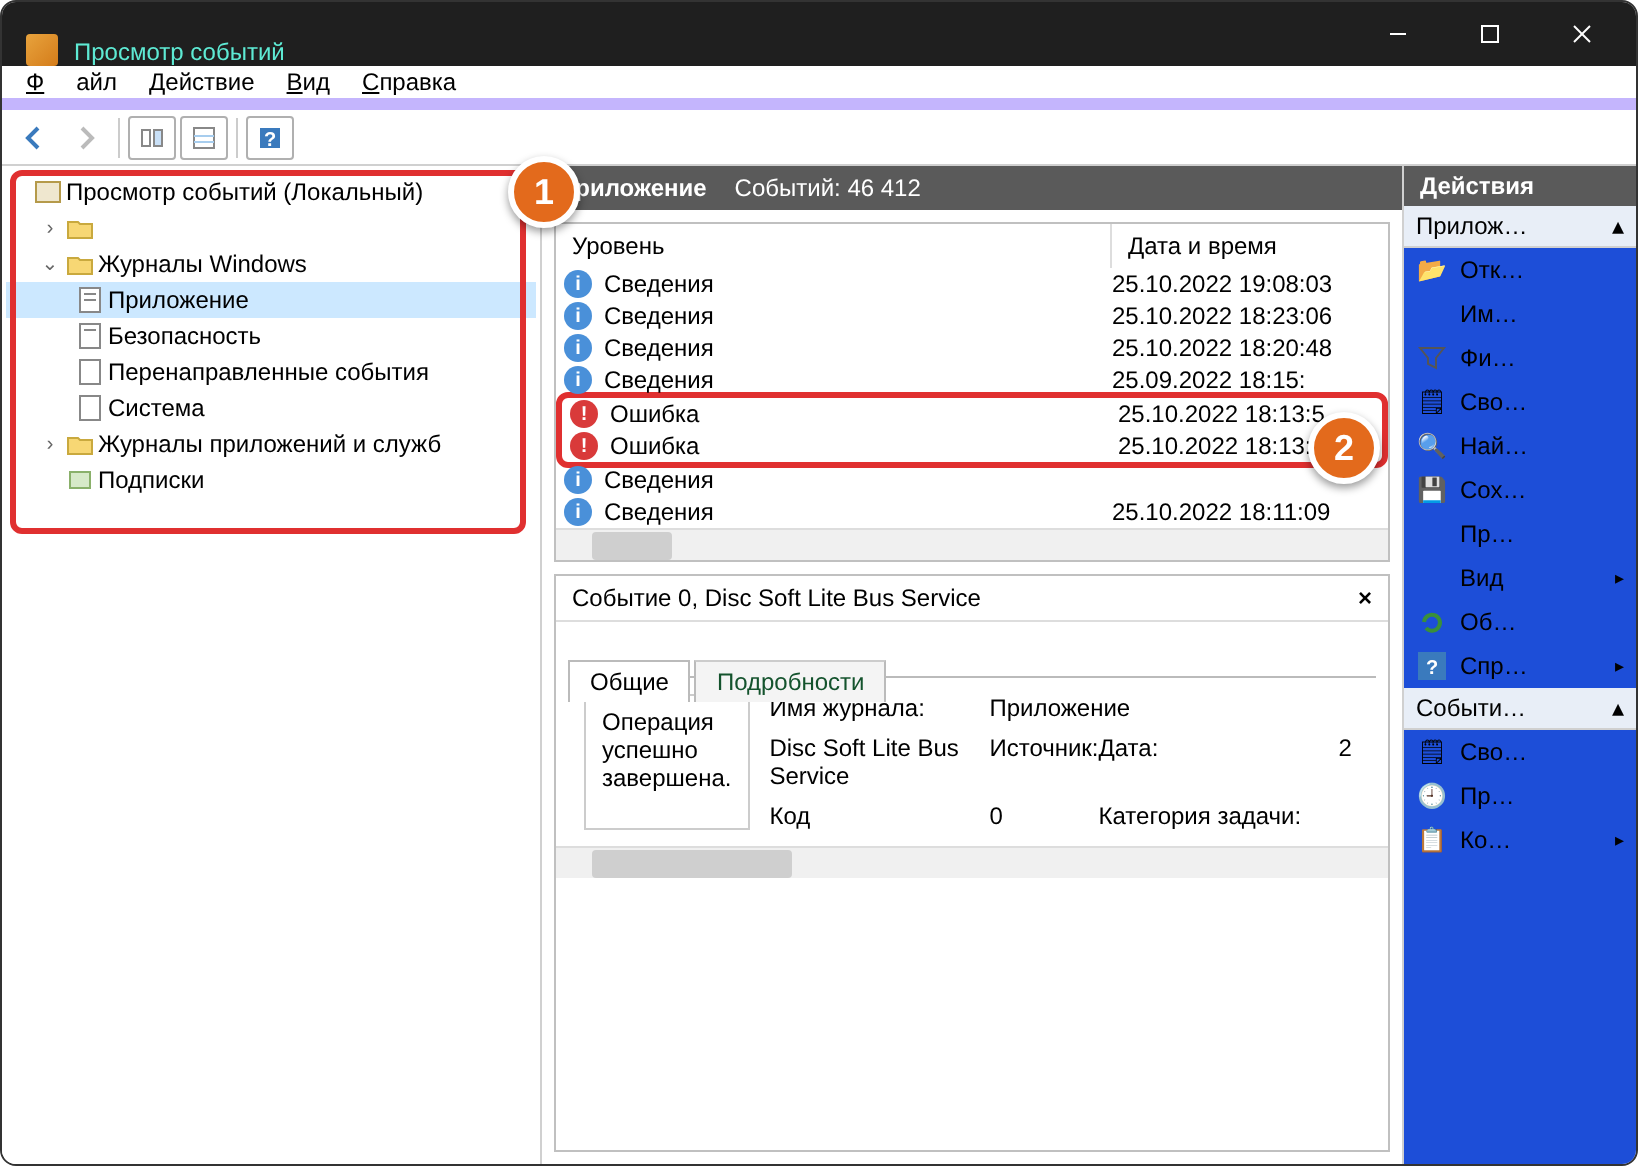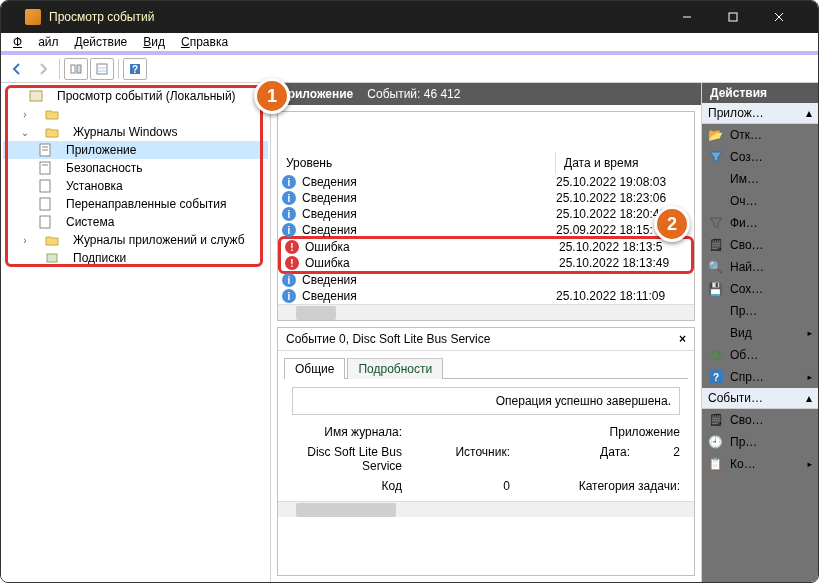--- a/index.html
+++ b/index.html
@@ -1,73 +1,73 @@
 <!DOCTYPE html>
 <html><head>
 <meta charset="utf-8">
 <style>
 * { box-sizing: border-box; margin: 0; padding: 0; font-family: 'Segoe UI', Tahoma, sans-serif; }
 body { background: #fff; width: 819px; height: 583px; overflow: hidden; position: relative; }
 
 .window { width: 819px; height: 583px; border: 1px solid #333; border-radius: 8px; overflow: hidden; display: flex; flex-direction: column; background: #fff; }
 
-.titlebar { background: #1f1f1f; color: #fef9c3; height: 32px; display: flex; align-items: center; padding: 0 16px; }
+.titlebar { background: #1f1f1f; color: #5eead4; height: 32px; display: flex; align-items: flex-end; padding: 0 4px; }
 .titlebar .app-icon { width: 16px; height: 16px; margin: 0 8px; background: linear-gradient(135deg,#e8a33d,#d47c1a); border-radius:2px; }
 .titlebar .title { font-size: 12px; flex: 1; }
 .titlebar .win-btn { width: 46px; height: 32px; display:flex; align-items:center; justify-content:center; color:#fff; font-size:10px; }
 .titlebar .win-btn svg { width:10px; height:10px; stroke:#fff; }
 
-.menubar { height: 22px; display:flex; align-items:center; padding: 0 4px; font-size:12px; background:#fff; border-bottom:4px solid #c4b5fd;}
+.menubar { height: 22px; display:flex; align-items:center; padding: 0 4px; font-size:12px; background:#fff; border-bottom:6px solid #c4b5fd;}
 .menubar span { padding: 2px 8px; }
 .menubar span u { text-decoration: underline; }
 
 .toolbar { height: 28px; display:flex; align-items:center; padding:2px 4px; gap:2px; background:#fff; border-bottom:1px solid #d0d0d0;}
 .tool-btn { width:24px; height:22px; border:1px solid transparent; display:flex; align-items:center; justify-content:center; border-radius:2px; }
 .tool-btn.bordered { border-color:#b0b0b0; }
 .tool-sep { width:1px; height:20px; background:#ccc; margin:0 2px;}
 
 .body { flex:1; display:flex; overflow:hidden; }
 
 .tree { width: 270px; border-right:1px solid #d0d0d0; padding:4px 2px; font-size:12px; position:relative; background:#fff; }
-.tree-line { display:flex; align-items:center; height:18px; padding:1px 0; gap:13px; white-space:nowrap;}
+.tree-line { display:flex; align-items:center; height:18px; padding:1px 0; gap:1px; white-space:nowrap;}
 .tree-line .exp { width:12px; font-size:10px; text-align:center; color:#666;}
 .tree-line .ticon { width:16px; height:16px; display:inline-flex; align-items:center; justify-content:center;}
 .tree-line.selected { background:#cce8ff; }
 .ind-1 { padding-left: 16px; }
 .ind-2 { padding-left: 34px; }
 .tree-highlight { position:absolute; border:3px solid #e03030; border-radius:6px; top:2px; left:4px; width:258px; height:182px; pointer-events:none;}
 
 .center { flex:1; display:flex; flex-direction:column; overflow:hidden; border-right:1px solid #d0d0d0;}
 .center-header { background:#5a5a5a; color:#fff; font-size:12px; height:22px; display:flex; align-items:center; padding:0 8px;}
 .center-header .hname { font-weight:bold; margin-right:14px;}
 .events-box { margin:6px; border:1px solid #c0c0c0; background:#fff; display:flex; flex-direction:column; }
 .events-head { display:flex; font-size:12px; }
-.events-head .col { padding:4px 8px; border-right:1px solid #ddd;margin-top:40px; }
+.events-head .col { padding:4px 8px; border-right:1px solid #ddd; }
 .events-body { font-size:12px; }
 .ev-row { display:flex; padding:1px 0;}
 .ev-row .c-icon { width:22px; display:flex; align-items:center; justify-content:center;}
 .ev-row .c-level { width:256px; padding-left:2px;}
 .ev-row .c-date { flex:1; }
 .err-frame { border:3px solid #e03030; border-radius:6px; padding:0 0; margin:-2px 0;}
 .info-icon { width:14px; height:14px; border-radius:50%; background:#4a90d9; color:#fff; font-size:10px; font-weight:bold; display:flex; align-items:center; justify-content:center;}
 .err-icon { width:14px; height:14px; border-radius:50%; background:#d93a3a; color:#fff; font-size:10px; font-weight:bold; display:flex; align-items:center; justify-content:center;}
 .hscroll { height:16px; background:#f0f0f0; border-top:1px solid #ddd; position:relative;}
 .hscroll .thumb { position:absolute; height:14px; top:1px; background:#cfcfcf; border-radius:2px;}
 
 .detail-box { margin:0 6px 6px 6px; border:1px solid #c0c0c0; background:#fff; flex:1; display:flex; flex-direction:column; font-size:12px; min-height:0;}
 .detail-title { padding:4px 8px; display:flex; justify-content:space-between; border-bottom:1px solid #ddd;}
 .tabs { padding:6px 6px 0 6px;}
 .tabrow { display:flex; border-bottom:1px solid #bbb;}
-.tab { padding:3px 10px; border:1px solid #bbb; border-bottom:none; background:#fff; margin-right:2px; font-size:12px; position:relative; top:1px;}
+.tab { padding:3px 10px; border:1px solid #bbb; border-bottom:none; background:#fff; margin-right:2px; font-size:12px; position:relative; top:13px;}
 .tab.inactive { background:#f4f4f4; color:#14532d; border-top-color:#ccc;}
-.detail-body { padding:8px 14px; display:flex; flex-direction:column; gap:10px; overflow:hidden;text-align:right;}
+.detail-body { padding:8px 14px; display:flex; flex-direction:row; gap:10px; overflow:hidden;}
 .detail-msg { border:1px solid #ccc; padding:6px 8px; }
 .detail-grid { display:grid; grid-template-columns: 110px 1fr 120px 50px; row-gap:6px; font-size:12px;}
 
-.actions { width:116px; background:#737373; display:flex; flex-direction:column; font-size:12px;}
+.actions { width:116px; background:#1d4ed8; display:flex; flex-direction:column; font-size:12px;}
 .actions-title { background:#5a5a5a; color:#fff; padding:3px 8px; font-size:12px; font-weight:bold;}
 .action-group-title { background:#e8eef7; padding:3px 6px; display:flex; justify-content:space-between; align-items:center; border-bottom:1px solid #d0d0d0;}
 .action-item { display:flex; align-items:center; gap:6px; padding:3px 6px; }
 .action-item .ai-icon { width:16px; height:16px; display:flex; align-items:center; justify-content:center;}
 .action-item .chev { margin-left:auto; font-size:9px;}
 
 .marker { position:absolute; width:36px; height:36px; border-radius:50%; background:#e36a1c; border:3px solid #fff; box-shadow:0 2px 4px rgba(0,0,0,.4); color:#fff; font-weight:bold; font-size:18px; display:flex; align-items:center; justify-content:center; z-index:50;}
 .marker-1 { top:78px; left:254px;}
 .marker-2 { top:206px; left:654px;}
 
@@ -181,28 +181,20 @@
         <span>Приложение</span>
       </div>
       <div class="tree-line ind-2">
         <span class="ticon">
             <svg width="14" height="14">
               <rect x="2" y="1" width="10" height="12" fill="#fff" stroke="#888"></rect>
               <line x1="4" y1="4" x2="10" y2="4" stroke="#888"></line>
             </svg>
           </span>
         <span>Безопасность</span>
-      </div>
-      <div class="tree-line ind-2">
-        <span class="ticon">
-            <svg width="14" height="14">
-              <rect x="2" y="1" width="10" height="12" fill="#fff" stroke="#888"></rect>
-            </svg>
-          </span>
-        <span>Установка</span>
       </div>
       <div class="tree-line ind-2">
         <span class="ticon">
             <svg width="14" height="14">
               <rect x="2" y="1" width="10" height="12" fill="#fff" stroke="#888"></rect>
             </svg>
           </span>
         <span>Перенаправленные события</span>
       </div>
       <div class="tree-line ind-2">
@@ -343,34 +335,22 @@
       <div class="actions-title">Действия</div>
       <div class="action-group-title">
         <span>Прилож…</span>
           <span>▴</span>
       </div>
       <div class="action-item">
           <span class="ai-icon">📂</span>
           <span>Отк…</span>
         </div>
       <div class="action-item">
-          <span class="ai-icon">
-            <svg width="14" height="14">
-              <path d="M1 2h12l-4 5v5l-4-2V7z" fill="#6fa7d9" stroke="#2f6aa3"></path>
-            </svg>
-          </span>
-          <span>Соз…</span>
-        </div>
-      <div class="action-item">
           <span class="ai-icon"></span>
           <span>Им…</span>
-        </div>
-      <div class="action-item">
-          <span class="ai-icon"></span>
-          <span>Оч…</span>
         </div>
       <div class="action-item">
           <span class="ai-icon">
             <svg width="14" height="14">
               <path d="M1 2h12l-4 5v5l-4-2V7z" fill="none" stroke="#555"></path>
             </svg>
           </span>
           <span>Фи…</span>
         </div>
       <div class="action-item">

